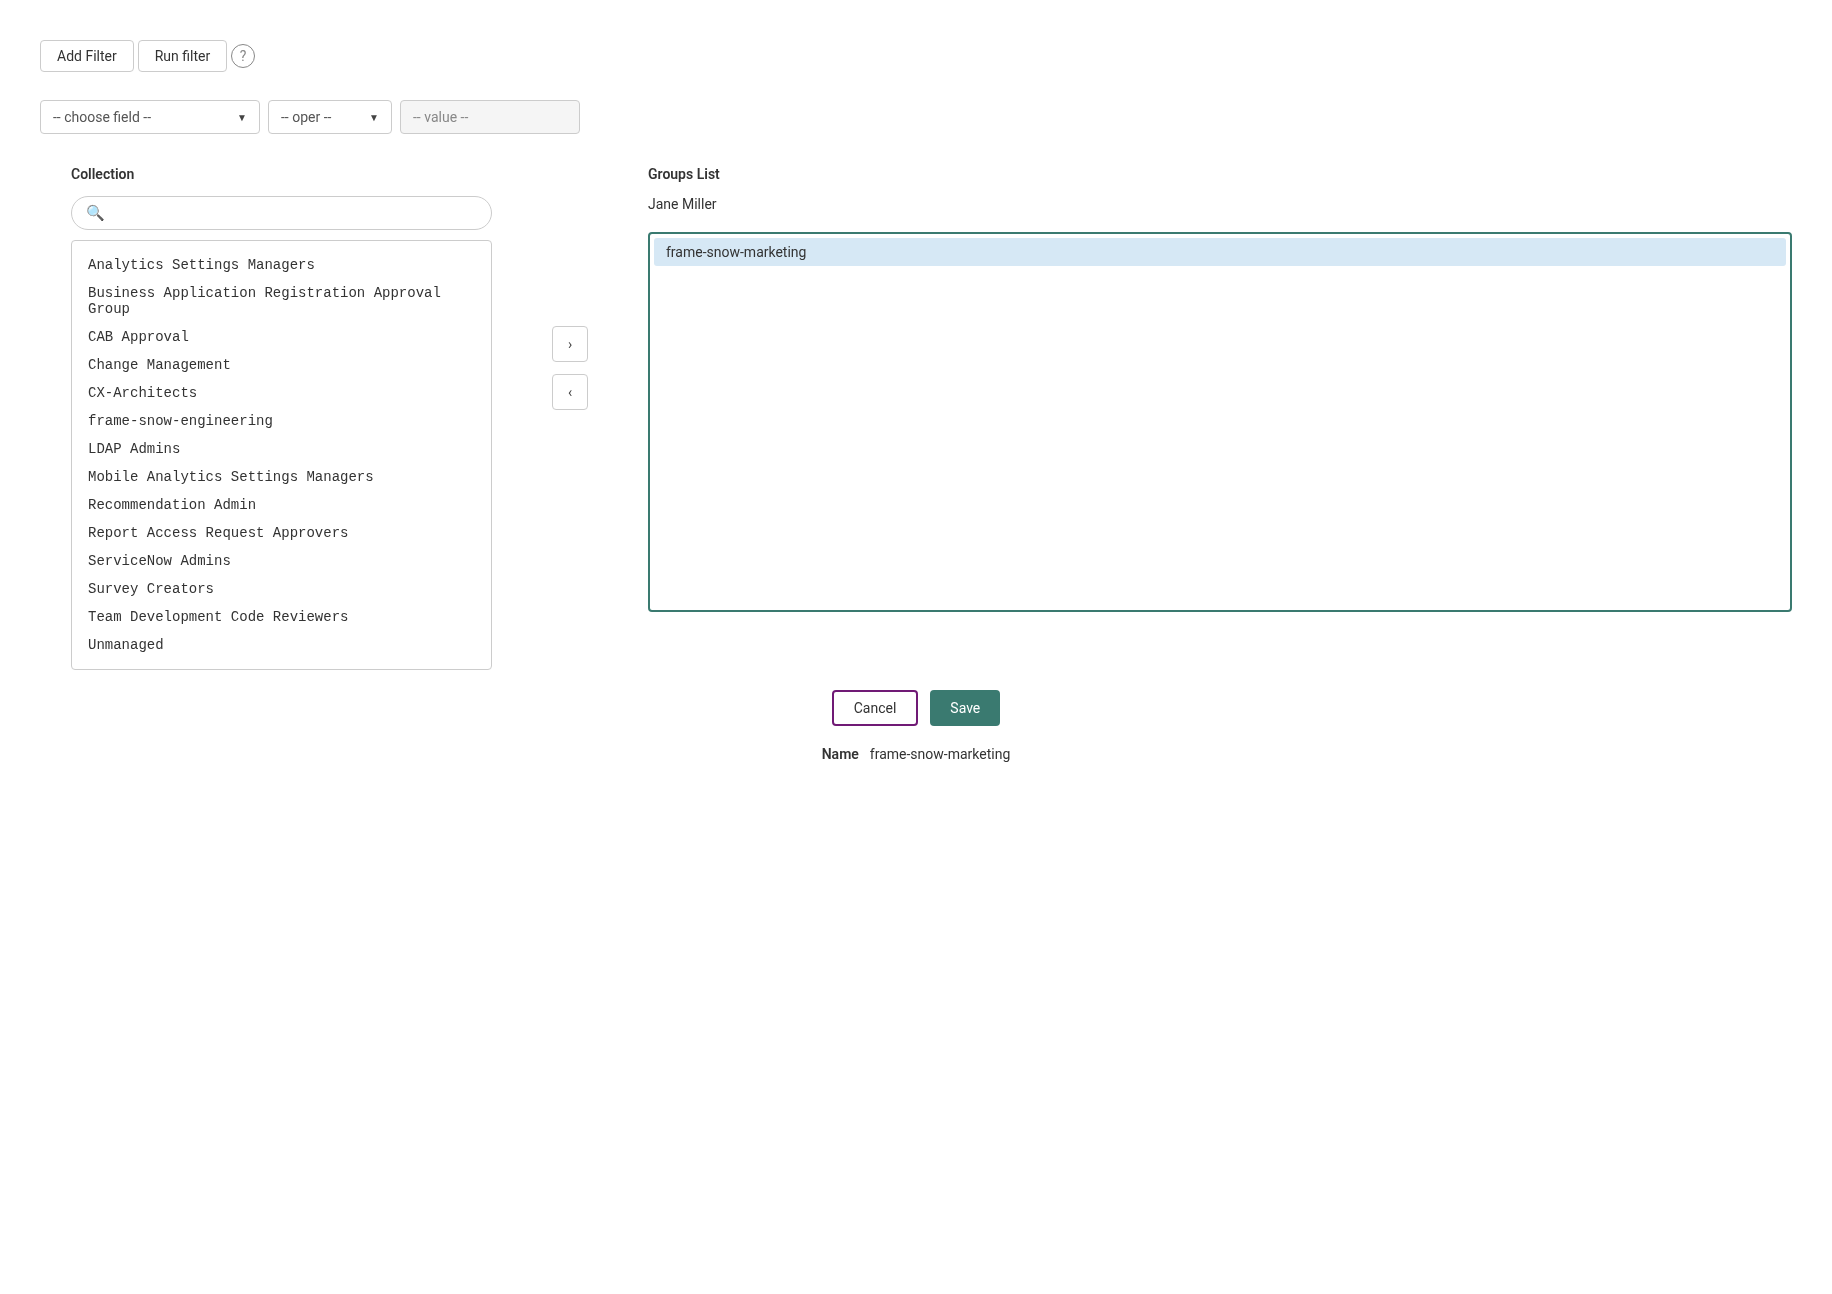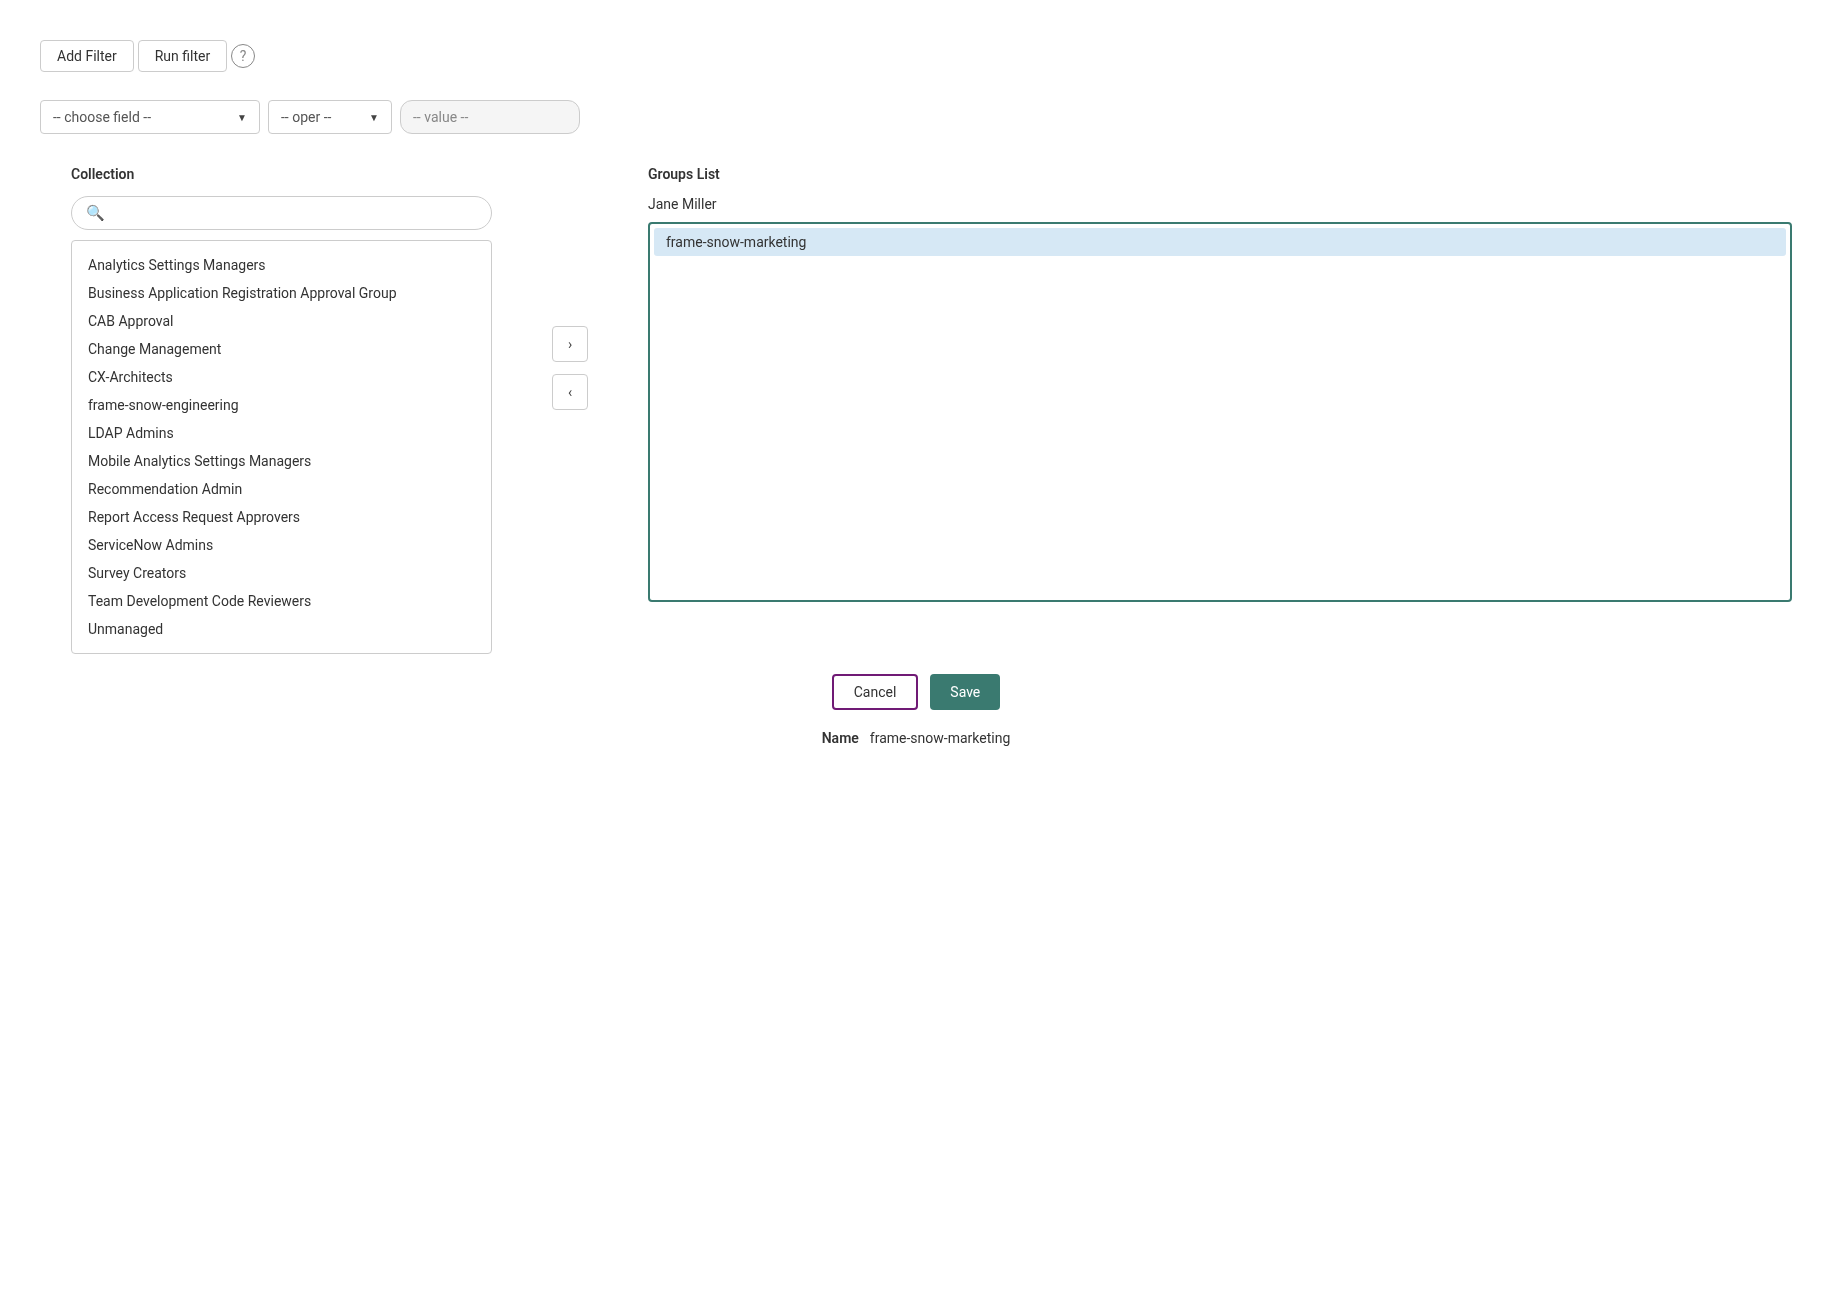--- a/index.html
+++ b/index.html
@@ -71,21 +71,21 @@
     }
 
     .filter-select-oper {
       width: 124px;
       justify-content: space-between;
       margin-left: 8px;
     }
 
     .filter-value {
       border: 1px solid #ccc;
-      border-radius: 12px;
+      border-radius: 4px;
       padding: 8px 12px;
       background: #f5f5f5;
       color: #888;
       width: 180px;
       margin-left: 8px;
     }
 
     .arrow-down {
       font-size: 10px;
       margin-left: 8px;
@@ -140,20 +140,21 @@
       padding: 10px 0;
       min-height: 380px;
       background: #fff;
     }
 
     .collection-item {
       padding: 6px 16px;
       cursor: pointer;
       color: #333;
       font-size: 14px;
+      font-family: Liberation Mono, monospace;
     }
 
     .middle-controls {
       display: flex;
       flex-direction: column;
       align-items: center;
       justify-content: center;
       gap: 12px;
       padding-top: 160px;
     }
@@ -173,21 +174,21 @@
     }
 
     .groups-section {
       flex: 1;
       min-width: 400px;
     }
 
     .groups-user {
       font-size: 14px;
       color: #333;
-      margin-bottom: 10px;
+      margin-bottom: 20px;
     }
 
     .groups-list {
       border: 2px solid #3a7a70;
       border-radius: 4px;
       min-height: 380px;
       padding: 4px;
       background: #fff;
     }
 

